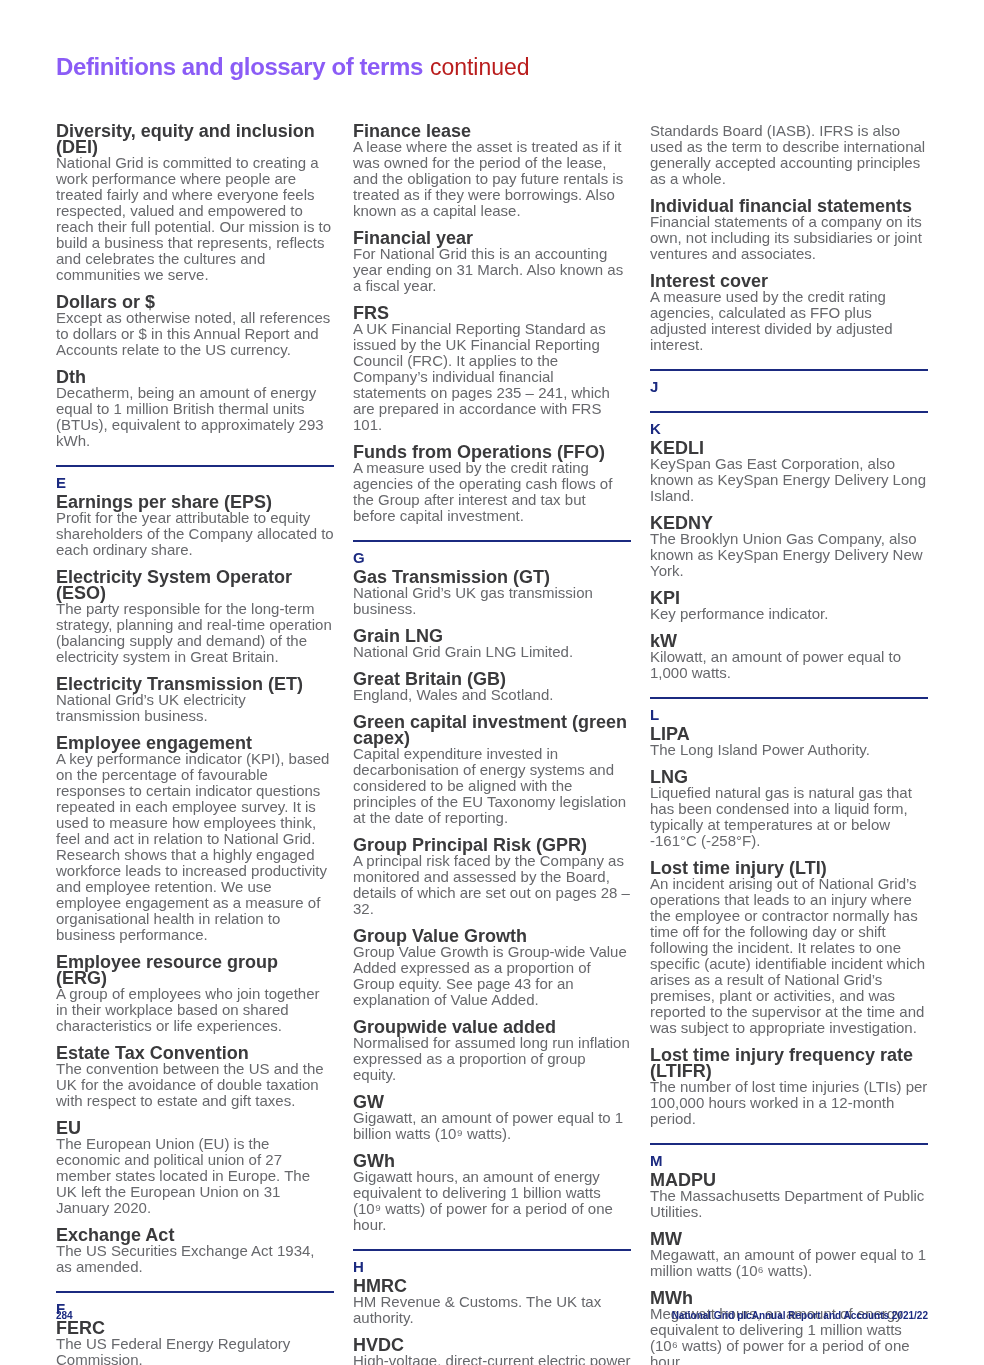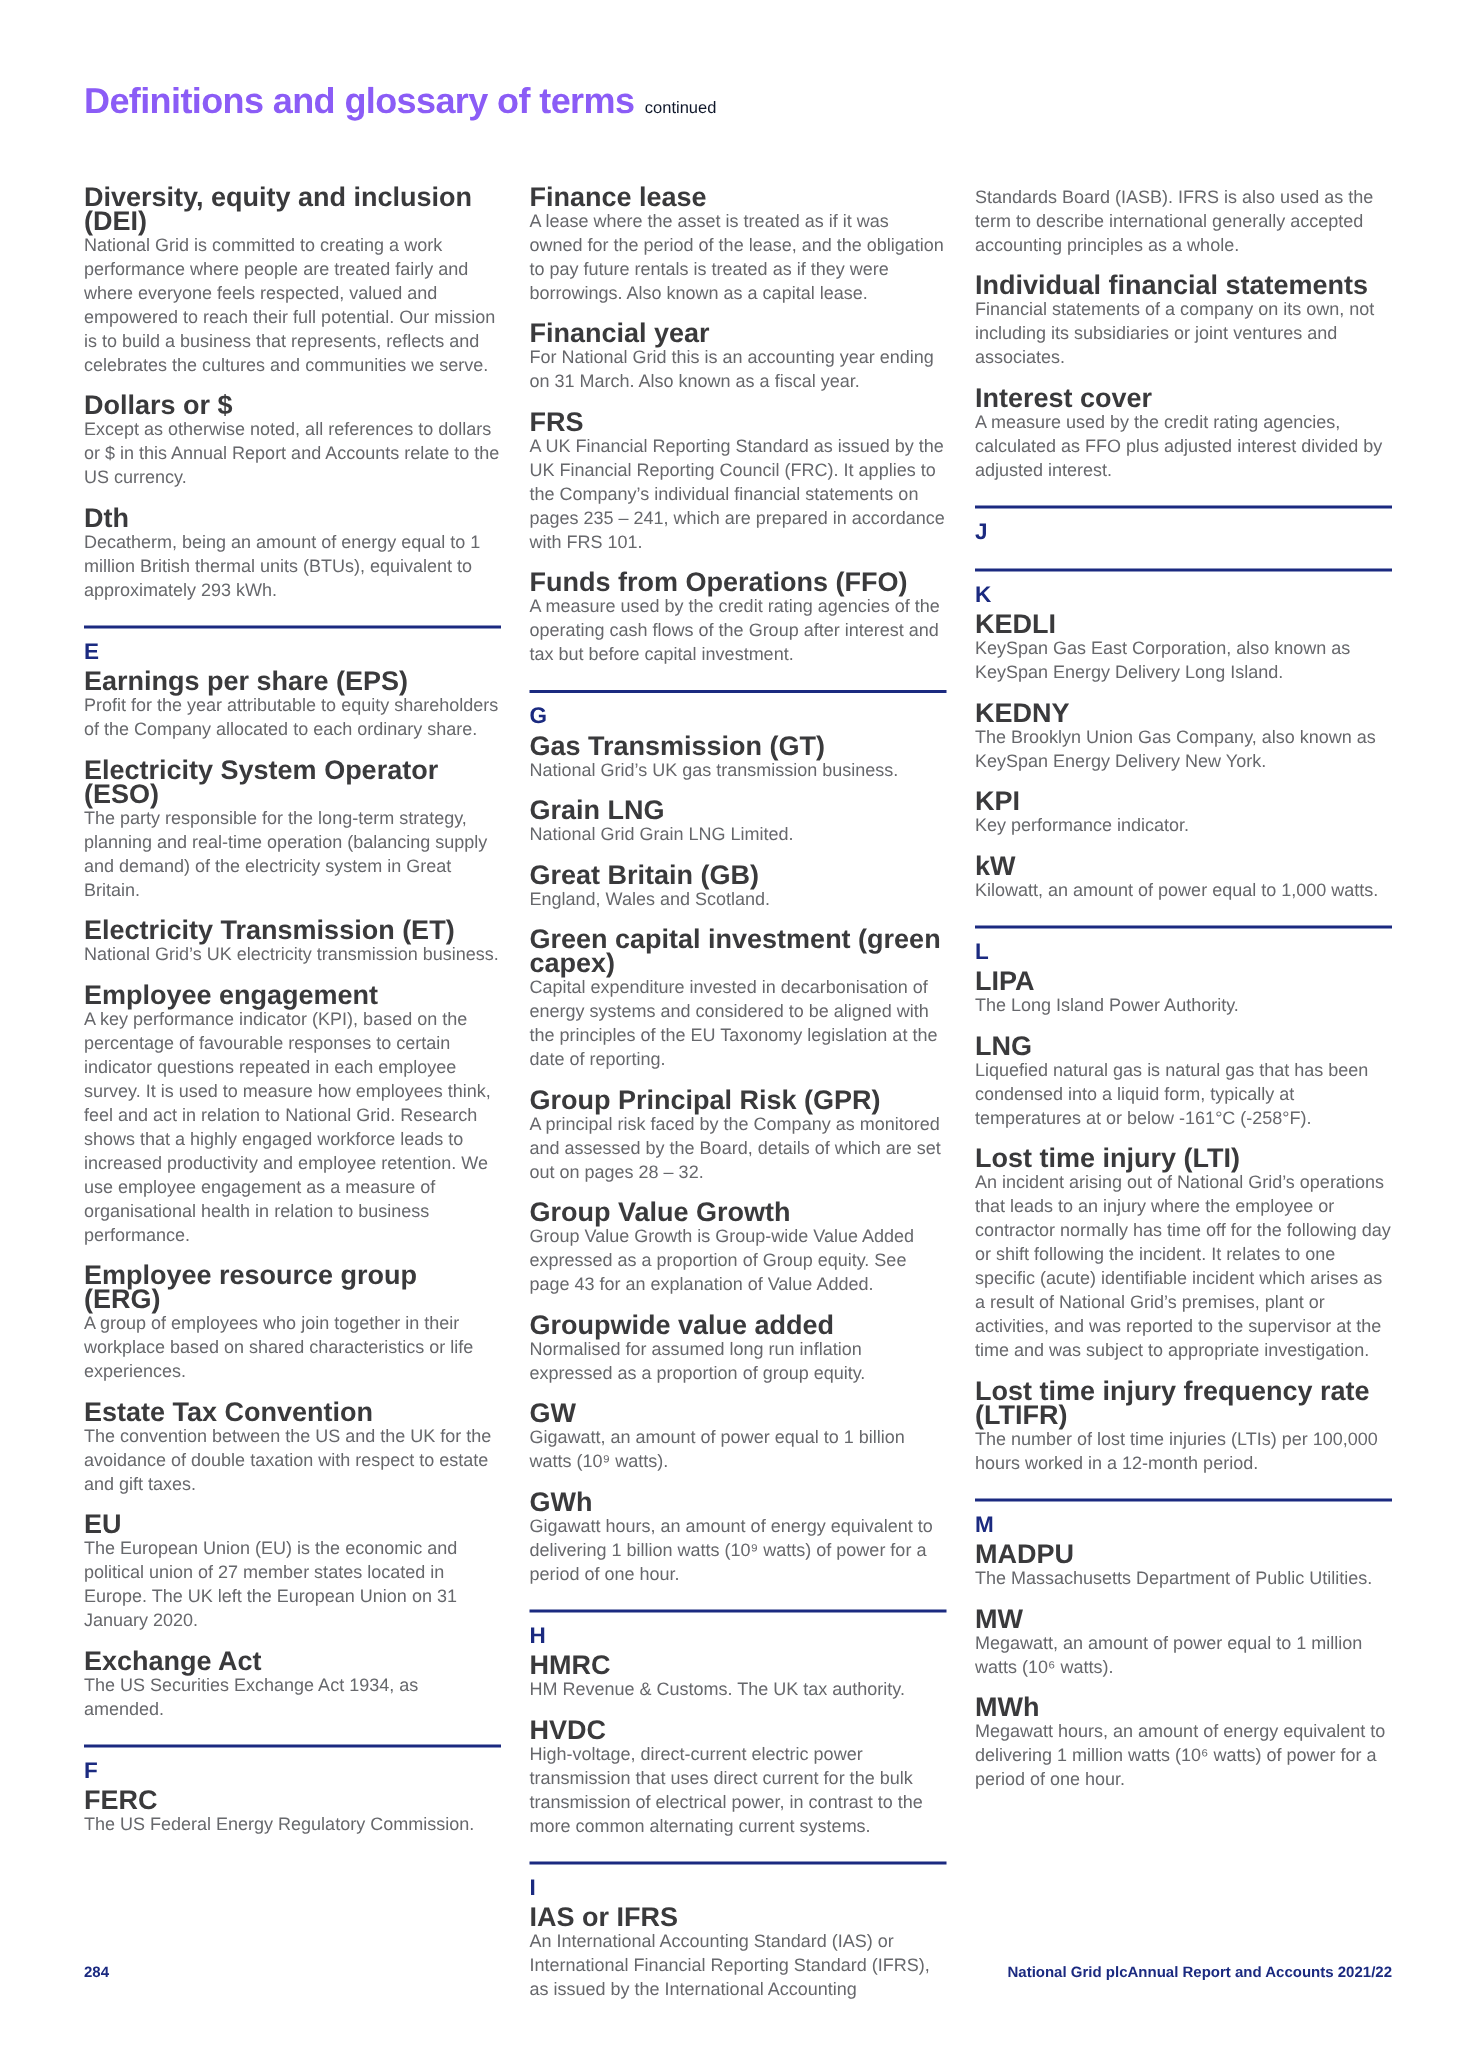--- a/index.html
+++ b/index.html
@@ -18,22 +18,22 @@
   }
   .header { padding: 46px 56px 0 56px; }
   .page-title {
     color: #8b5cf6;
     font-size: 24px;
     font-weight: 700;
     letter-spacing: -0.4px;
     display: inline;
   }
   .title-suffix {
-    color: #0f172a;
-    font-size: 11px;
+    color: #b91c1c;
+    font-size: 23px;
     font-weight: 400;
     margin-left: 7px;
   }
   .content {
     display: flex;
     gap: 19px;
     padding: 0 56px;
     margin-top: 40px;
   }
   .col { width: 278px; flex: 0 0 278px; }
@@ -52,21 +52,21 @@
   }
   .entry { margin-bottom: 11px; }
   .entry:last-child { margin-bottom: 0; }
   .term {
     font-size: 18px;
     font-weight: 700;
     color: #3a3a3c;
     line-height: 16px;
   }
   .def {
-    font-size: 12px;
+    font-size: 15px;
     font-weight: 400;
     color: #67686c;
     line-height: 16px;
   }
   .footer {
     position: absolute;
     left: 56px; right: 56px;
     bottom: 44px;
     display: flex;
     justify-content: space-between;

